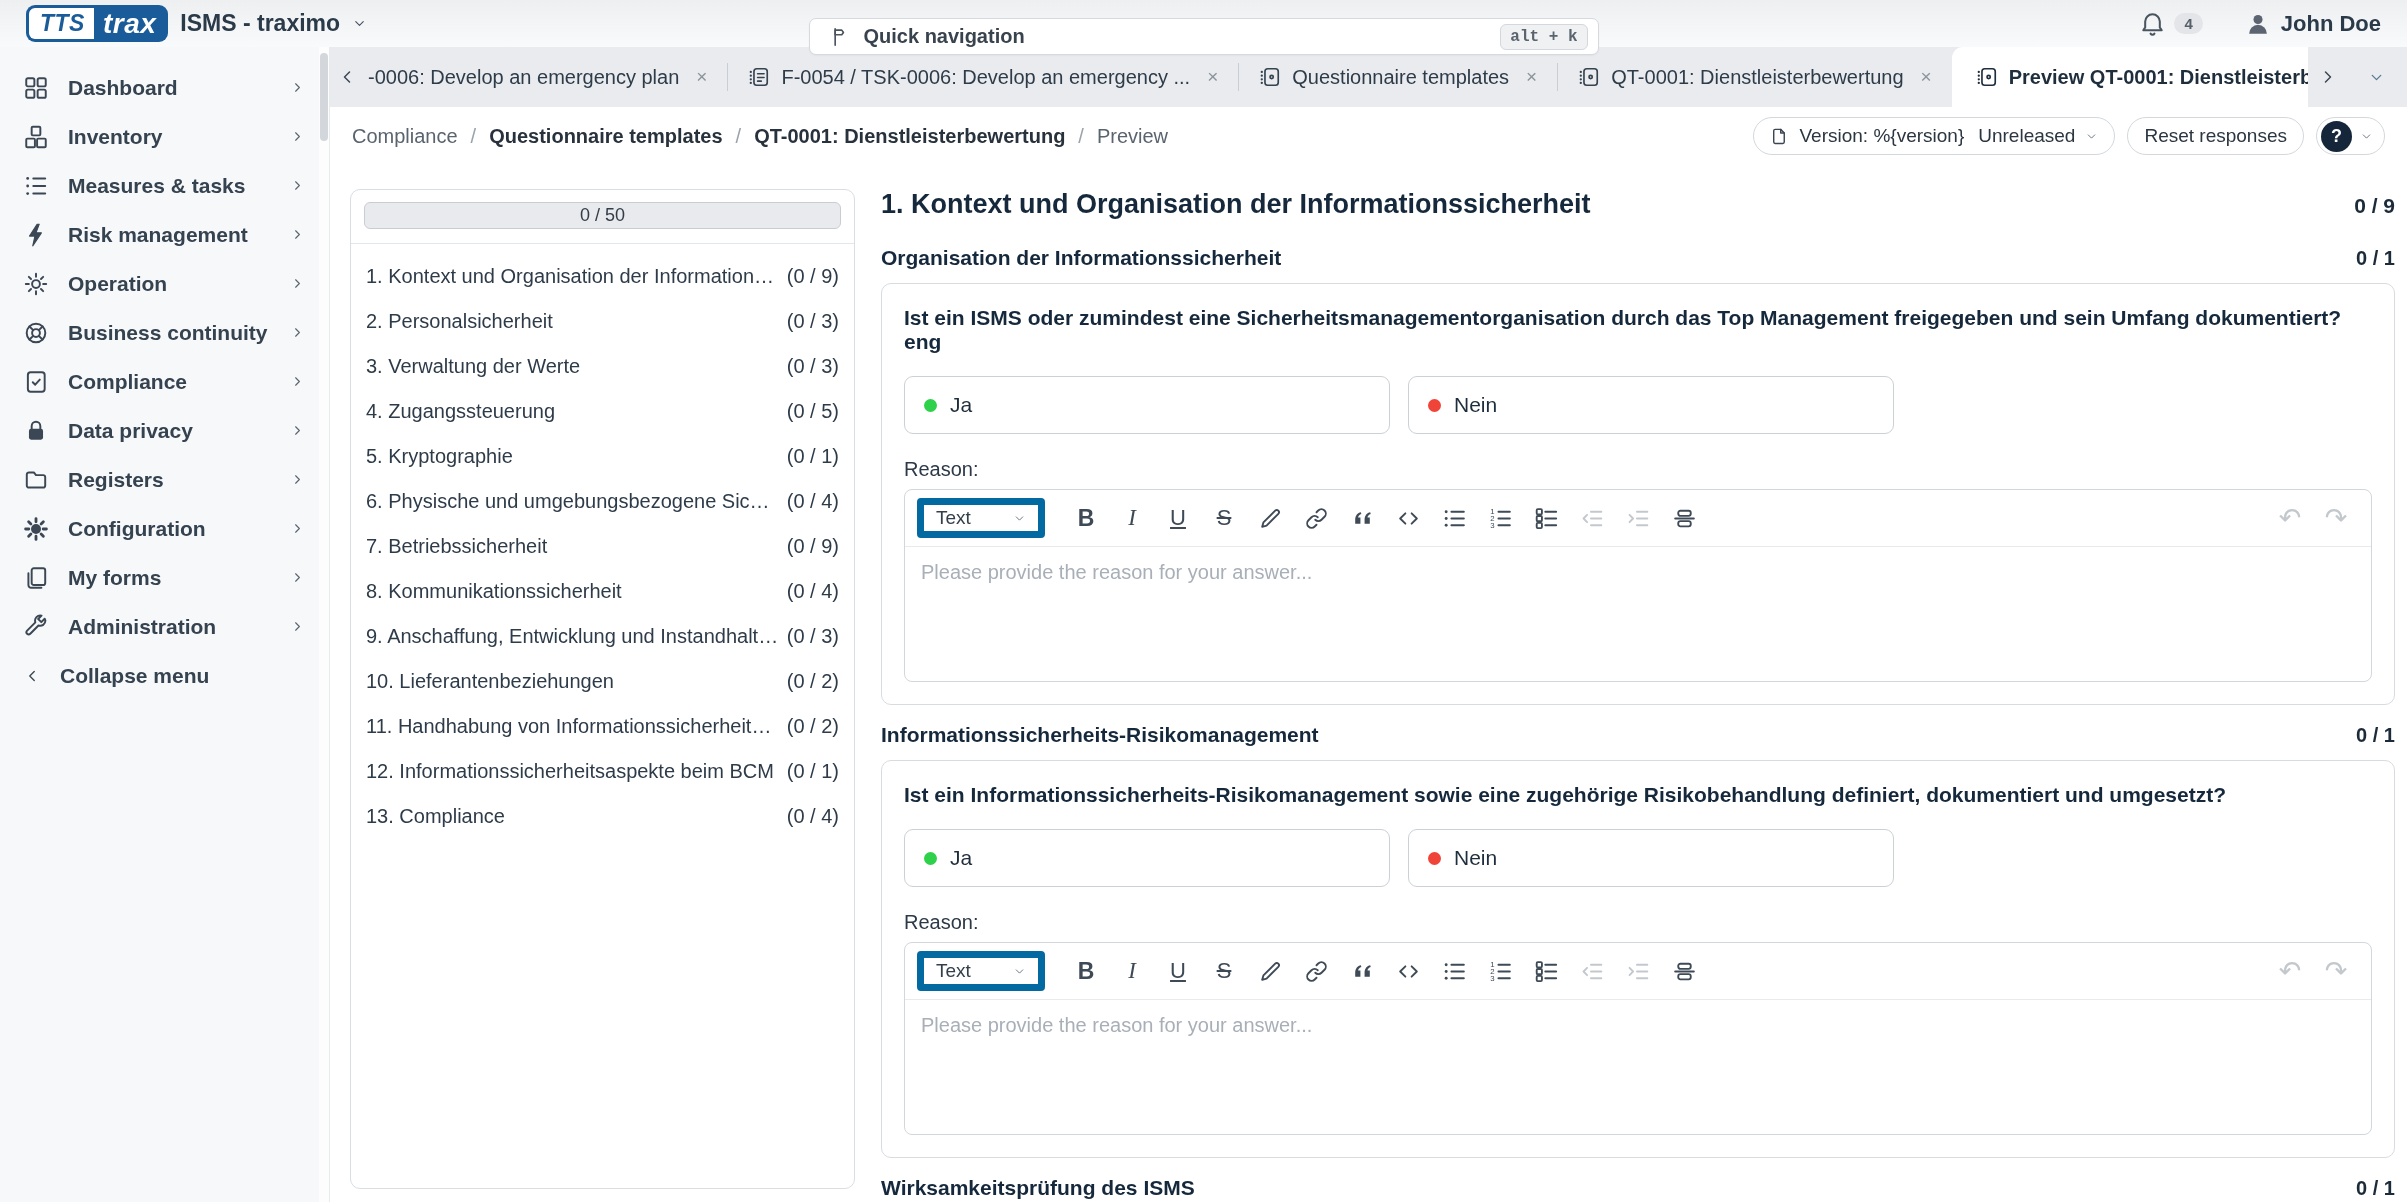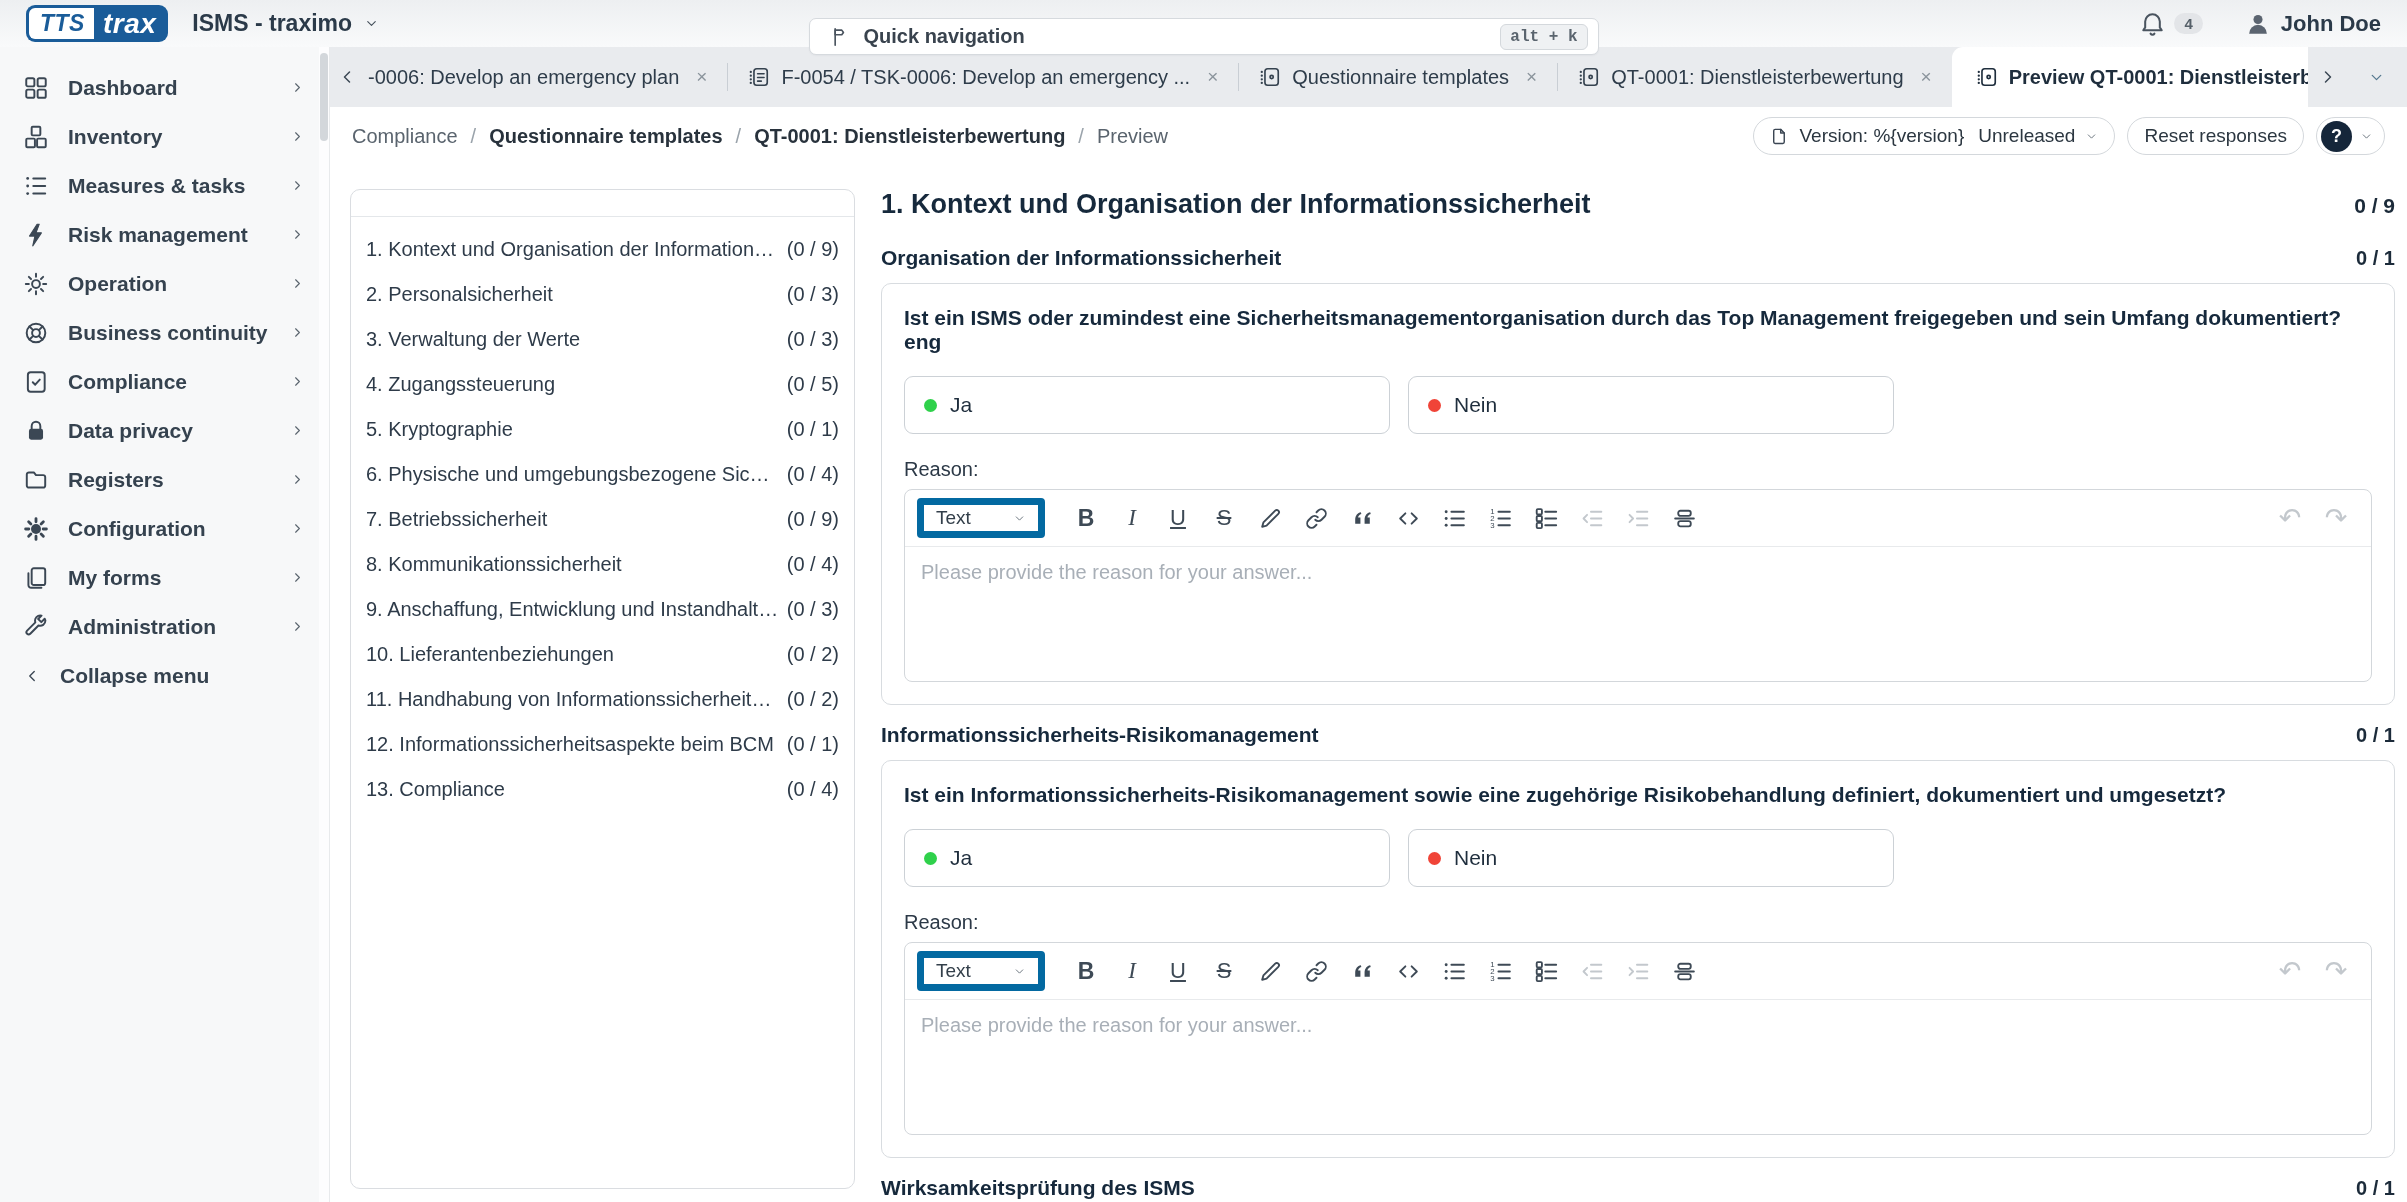--- a/index.html
+++ b/index.html
@@ -14,21 +14,21 @@
   .topbar {
     height:47px; display:flex; align-items:center; padding:0 26px;
     background:linear-gradient(180deg,#edeff1,#f9fafb);
     position:relative; z-index:5;
   }
   .logo { display:flex; align-items:stretch; font-style:italic; font-weight:800; letter-spacing:.5px; }
   .logo-tts { background:#fff; border:3px solid #1a5c99; border-right:none; border-radius:9px 0 0 9px;
     color:#1a5c99; font-size:23px; padding:2px 9px 2px 11px; display:flex; align-items:center;text-align:right; }
   .logo-trax { background:#1a5c99; color:#fff; border-radius:0 9px 9px 0; font-size:28px;
     padding:2px 12px 2px 9px; display:flex; align-items:center; }
-  .app-title { margin-left:24px; display:flex; align-items:center; gap:12px;
+  .app-title { margin-left:12px; display:flex; align-items:center; gap:12px;
     font-size:23px; font-weight:700; color:#2b3a49; }
   .app-title .chev { font-size:15px; color:#45505c; }
   .quicknav {
     position:absolute; left:50%; transform:translateX(-50%); top:18px;
     width:790px; height:37px; background:#fff; border:1px solid #d6dade; border-radius:7px;
     display:flex; align-items:center; gap:16px; padding:0 10px 0 16px;
     color:#39434e; font-weight:600; font-size:20px; box-shadow:0 1px 2px rgba(20,30,40,.04);
   }
   .quicknav .qn-icon { font-size:22px; color:#4a545f; }
   .quicknav kbd {
@@ -496,20 +496,21 @@
               <svg class="ic" viewBox="0 0 24 24" fill="none" stroke="currentColor" stroke-width="1.8" stroke-linecap="round" stroke-linejoin="round">
                 <path d="M6 9l6 6 6-6"></path>
               </svg>
             </span>
         </div>
       </div>
     </div>
 
     <div class="content">
       <div class="qnav-panel">
+        <div class="q-progress">0 / 50</div>
         <div class="q-divider"></div>
         <div class="q-sections">
   <div class="q-row">
     <span class="q-row-label">1. Kontext und Organisation der Informationssic...</span>
     <span class="q-row-count">(0 / 9)</span>
   </div>
 
   <div class="q-row">
     <span class="q-row-label">2. Personalsicherheit</span>
     <span class="q-row-count">(0 / 3)</span>

